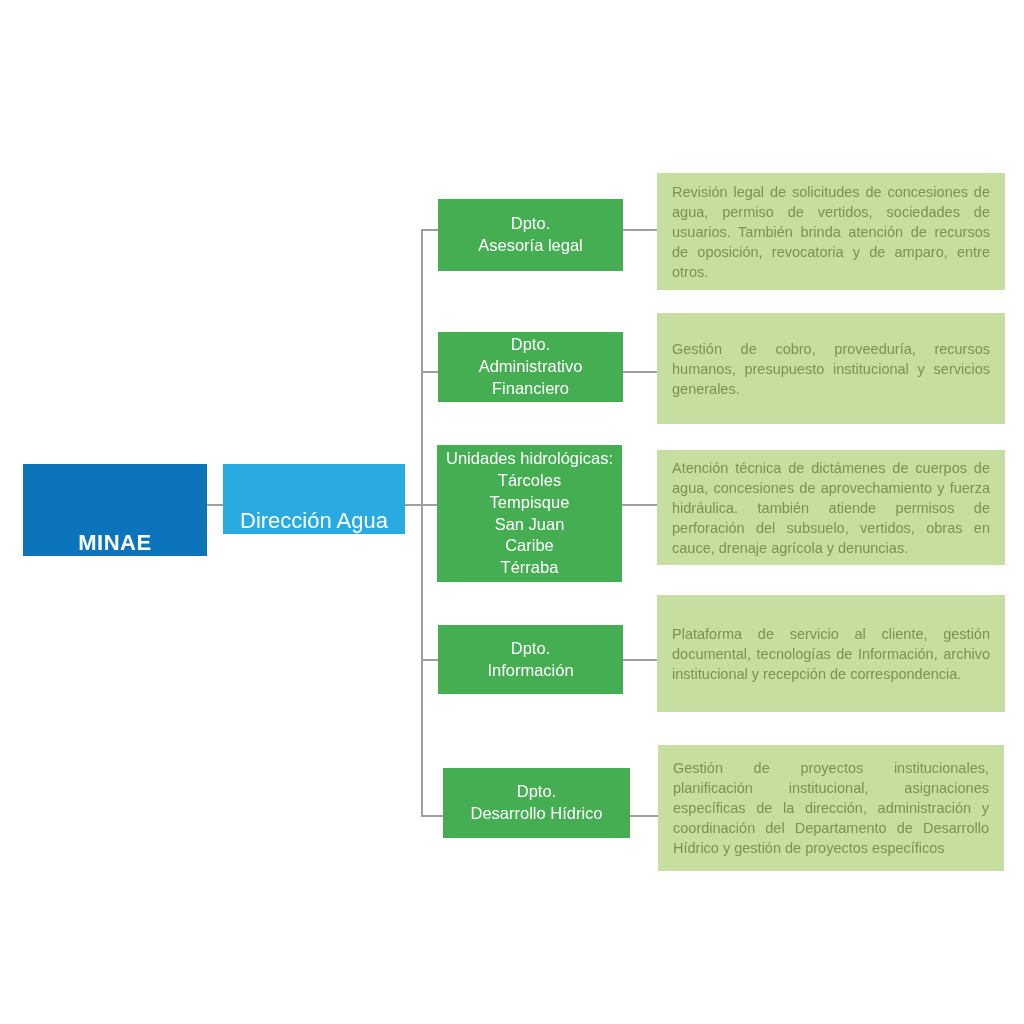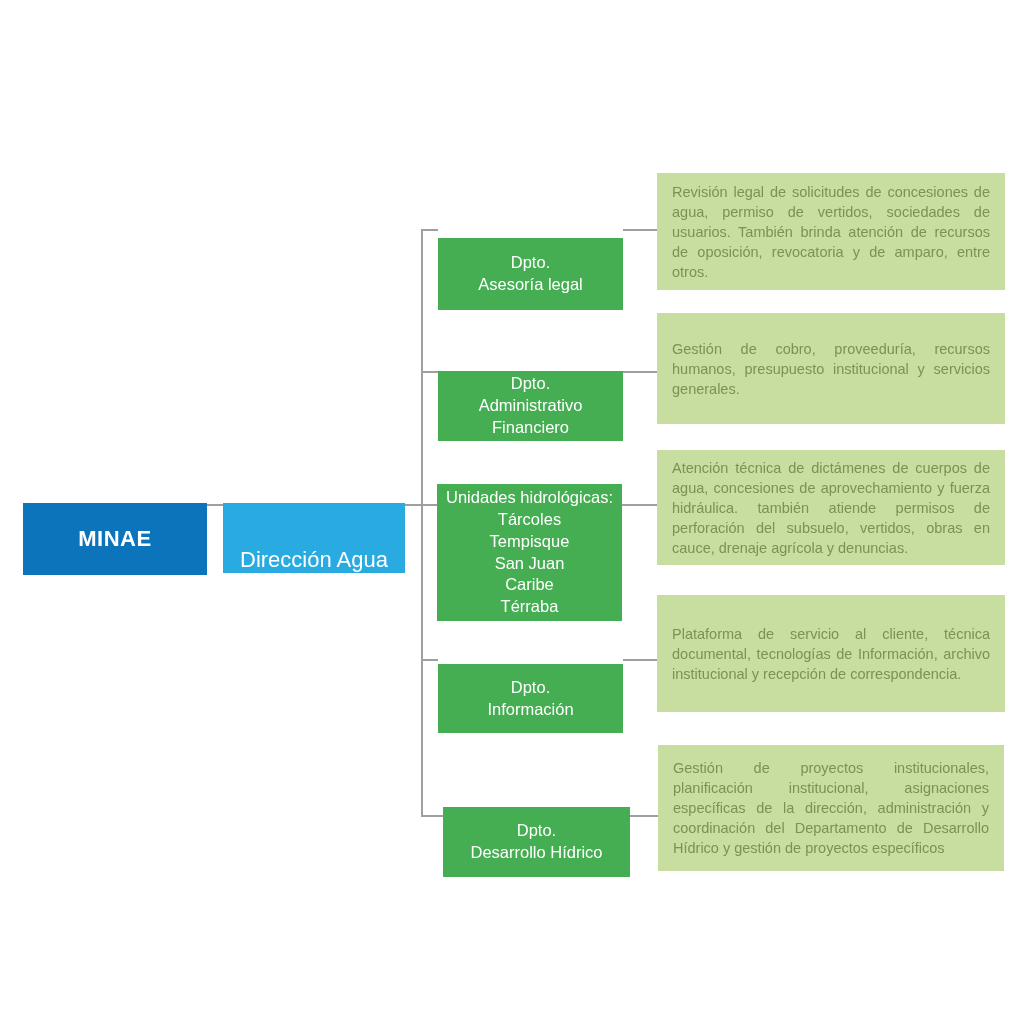--- a/index.html
+++ b/index.html
@@ -37,26 +37,25 @@
   
   .box {
     position: absolute;
     box-sizing: border-box;
     display: flex;
     align-items: center;
     justify-content: center;
     text-align: center;
     color: #ffffff;
     white-space: pre-line;
-    margin-top: 39px;
   }
   .root-box {
-    left: 23px; top: 464px; width: 184px; height: 72px;
+    left: 23px; top: 464px; width: 184px; height: 92px;
     background: var(--root-blue, #0b74bb);
-    font-size: 22px; font-weight: 600; letter-spacing: 0.5px;
+    font-size: 22px; font-weight: 600; letter-spacing: 0.5px; align-items: flex-end;
   }
   .dir-box {
     left: 223px; top: 464px; width: 182px; height: 70px;
     background: var(--direction-blue, #29abe2);
     font-size: 22px; font-weight: 400; align-items: flex-end;
   }
   .dept {
     background: var(--dept-green, #45ae52);
     font-size: 16.5px;
     line-height: 1.32;
@@ -143,19 +142,19 @@
   <div class="desc d2">
     <span>Gestión de cobro, proveeduría, recursos humanos, presupuesto institucional y servicios generales.</span>
   </div>
   <div class="desc d1">
     <span>Revisión legal de solicitudes de concesiones de agua, permiso de vertidos, sociedades de usuarios. También brinda atención de recursos de oposición, revocatoria y de amparo, entre otros.</span>
   </div>
   <div class="desc d3">
     <span>Atención técnica de dictámenes de cuerpos de agua, concesiones de aprovechamiento y fuerza hidráulica. también atiende permisos de perforación del subsuelo, vertidos, obras en cauce, drenaje agrícola y denuncias.</span>
   </div>
   <div class="desc d4">
-    <span>Plataforma de servicio al cliente, técnica documental, tecnologías de Información, archivo institucional y recepción de correspondencia.</span>
+    <span>Plataforma de servicio al cliente, gestión documental, tecnologías de Información, archivo institucional y recepción de correspondencia.</span>
   </div>
   <div class="desc d5">
     <span>Gestión de proyectos institucionales, planificación institucional, asignaciones específicas de la dirección, administración y coordinación del Departamento de Desarrollo Hídrico y gestión de proyectos específicos</span>
   </div>
 
 </div>
 
 </body></html>

